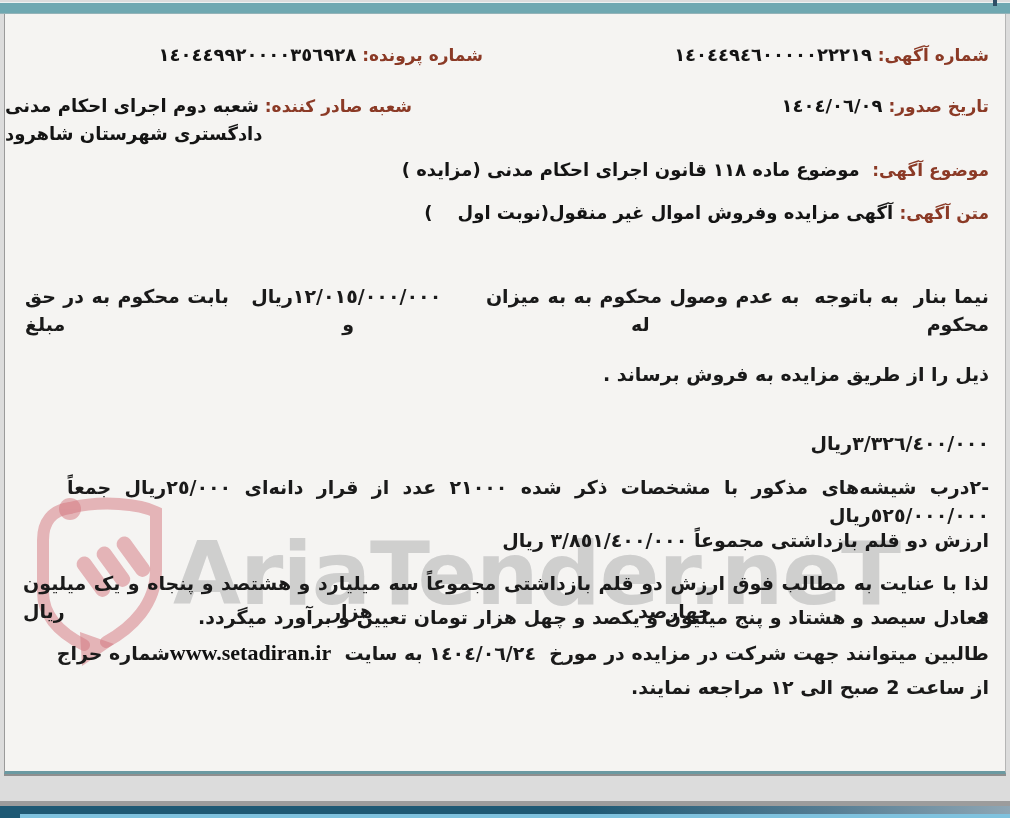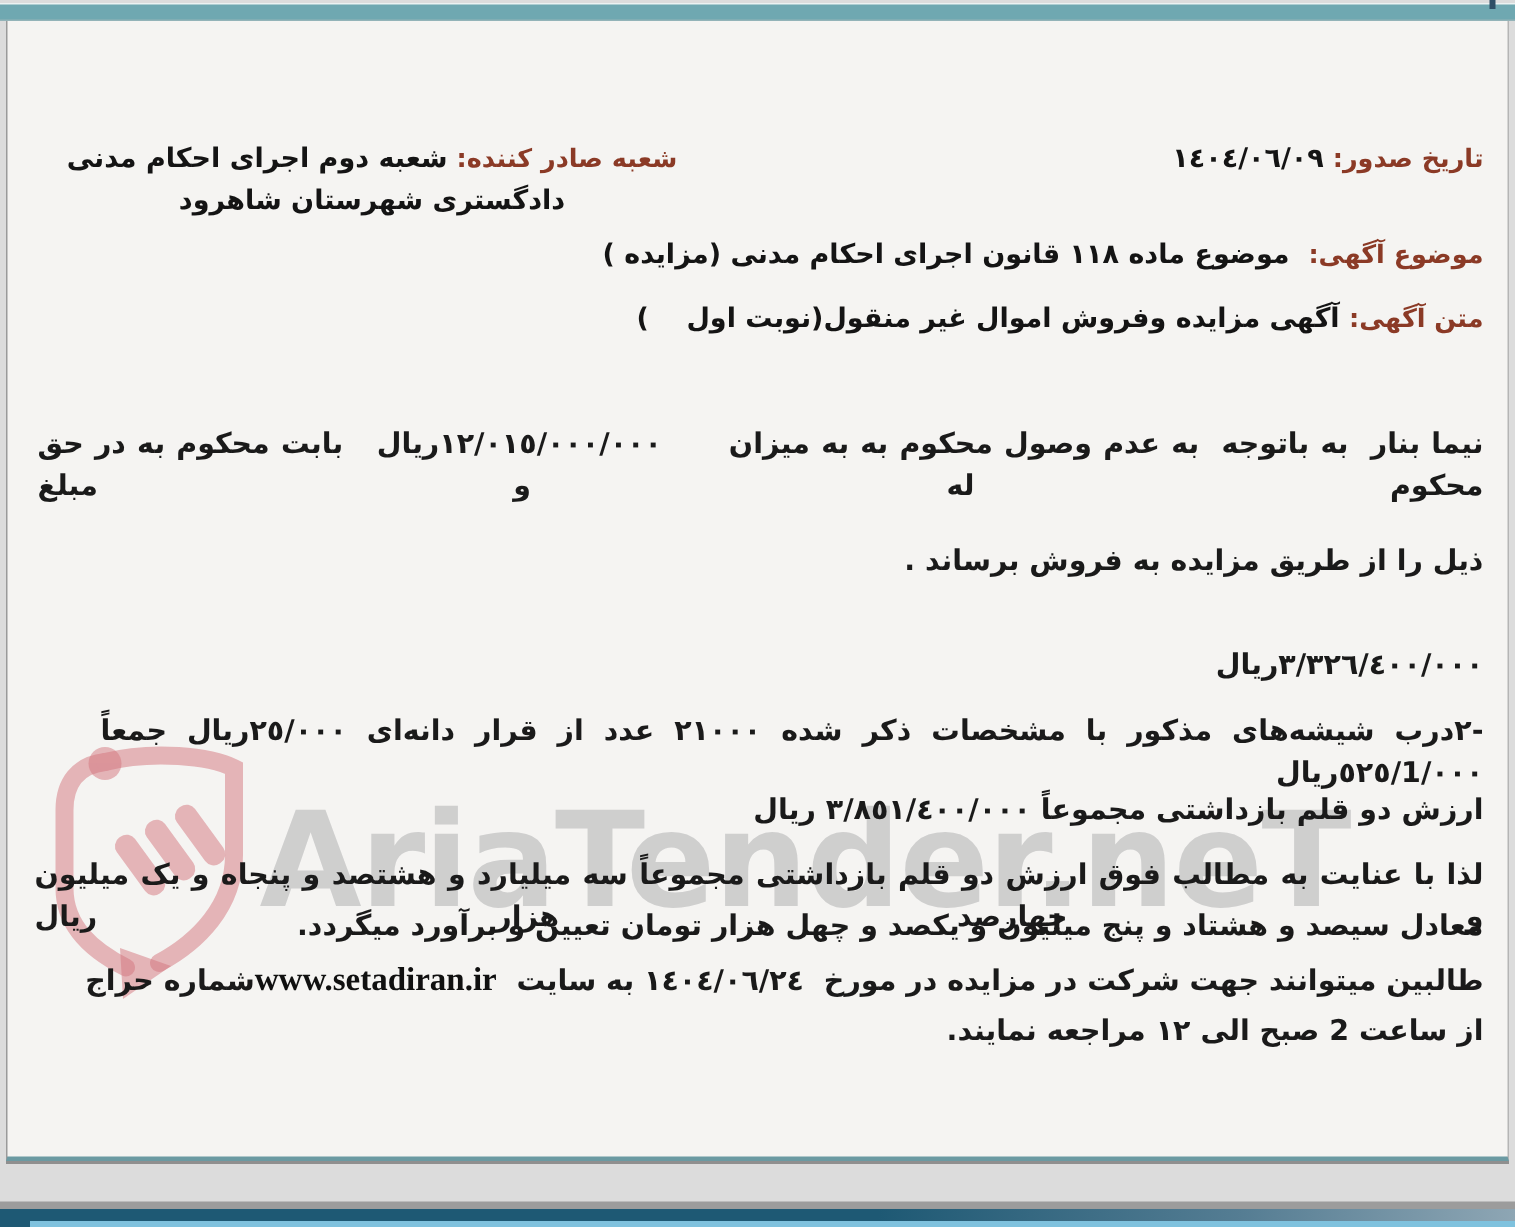--- a/index.html
+++ b/index.html
@@ -55,31 +55,33 @@
             <path d="M50 140 L84 152 L52 174 Z"></path>
             <rect x="56" y="62" width="15" height="46" rx="7" transform="rotate(-36 63 85)"></rect>
             <rect x="76" y="52" width="15" height="46" rx="7" transform="rotate(-36 83 75)"></rect>
             <rect x="96" y="42" width="15" height="46" rx="7" transform="rotate(-36 103 65)"></rect>
           </g>
         </svg>
       </div>
       <div class="wm-text">AriaTender.neT</div>
     </div>
 
+    <div class="t r hcell" style="top:27px"><span class="lbl">شماره آگهی:</span> <span class="val">١٤٠٤٤٩٤٦٠٠٠٠٠٢٢٢١٩</span></div>
+    <div class="t hcell" style="top:27px;right:522px;text-align:right"><span class="lbl">شماره پرونده:</span> <span class="val">١٤٠٤٤٩٩٢٠٠٠٠٣٥٦٩٢٨</span></div>
     <div class="t r hcell" style="top:78px"><span class="lbl">تاریخ صدور:</span> <span class="val">١٤٠٤/٠٦/٠٩</span></div>
-    <div class="t hcell" style="top:78px;right:514px;text-align:center"><span class="lbl">شعبه صادر کننده:</span> <span class="val">شعبه دوم اجرای احکام مدنی دادگستری شهرستان شاهرود</span></div>
+    <div class="t hcell" style="top:78px;right:514px;text-align:left"><span class="lbl">شعبه صادر کننده:</span> <span class="val">شعبه دوم اجرای احکام مدنی دادگستری شهرستان شاهرود</span></div>
 
     <div class="t r sub" style="top:142px"><span class="lbl">موضوع آگهی:</span>  <span class="val">موضوع ماده ١١٨ قانون اجرای احکام مدنی (مزایده )</span></div>
     <div class="t r sub" style="top:185px"><span class="lbl">متن آگهی:</span> <span class="val">آگهی مزایده وفروش اموال غیر منقول(نوبت اول    )</span></div>
 
     <div class="t jline" style="top:268px">نیما بنار  به باتوجه  به عدم وصول محکوم به به میزان      ١٢/٠١٥/٠٠٠/٠٠٠ریال   بابت محکوم به در حق محکوم له و مبلغ</div>
     <div class="t rline" style="top:346px">ذیل را از طریق مزایده به فروش برساند .</div>
 
     <div class="t rline" style="top:415px">٣/٣٢٦/٤٠٠/٠٠٠ریال</div>
-    <div class="t jline" style="top:459px;left:62px">-٢درب شیشه‌های مذکور با مشخصات ذکر شده ٢١٠٠٠ عدد از قرار دانه‌ای ٢٥/٠٠٠ریال جمعاً ٥٢٥/1/٠٠٠ریال</div>
+    <div class="t jline" style="top:459px;left:62px">-٢درب شیشه‌های مذکور با مشخصات ذکر شده ٢١٠٠٠ عدد از قرار دانه‌ای ٢٥/٠٠٠ریال جمعاً ٥٢٥/٠٠٠/٠٠٠ریال</div>
 
     <div class="t rline" style="top:512px">ارزش دو قلم بازداشتی مجموعاً ٣/٨٥١/٤٠٠/٠٠٠ ریال</div>
 
     <div class="t jline" style="top:555px;left:18px">لذا با عنایت به مطالب فوق ارزش دو قلم بازداشتی مجموعاً سه میلیارد و هشتصد و پنجاه و یک میلیون و چهارصد هزار ریال</div>
     <div class="t rline" style="top:589px">معادل سیصد و هشتاد و پنج میلیون و یکصد و چهل هزار تومان تعیین و برآورد میگردد.</div>
 
     <div class="t rline" style="top:625px"><span>طالبین میتوانند جهت شرکت در مزایده در مورخ  ١٤٠٤/٠٦/٢٤ به سایت  </span><span class="url">www.setadiran.ir</span><span>شماره حراج</span></div>
     <div class="t rline" style="top:659px"><span class="ltrwrap"><span dir="rtl">از ساعت 2 صبح الی ١٢ مراجعه نمایند.</span></span></div>
 
   </div>

